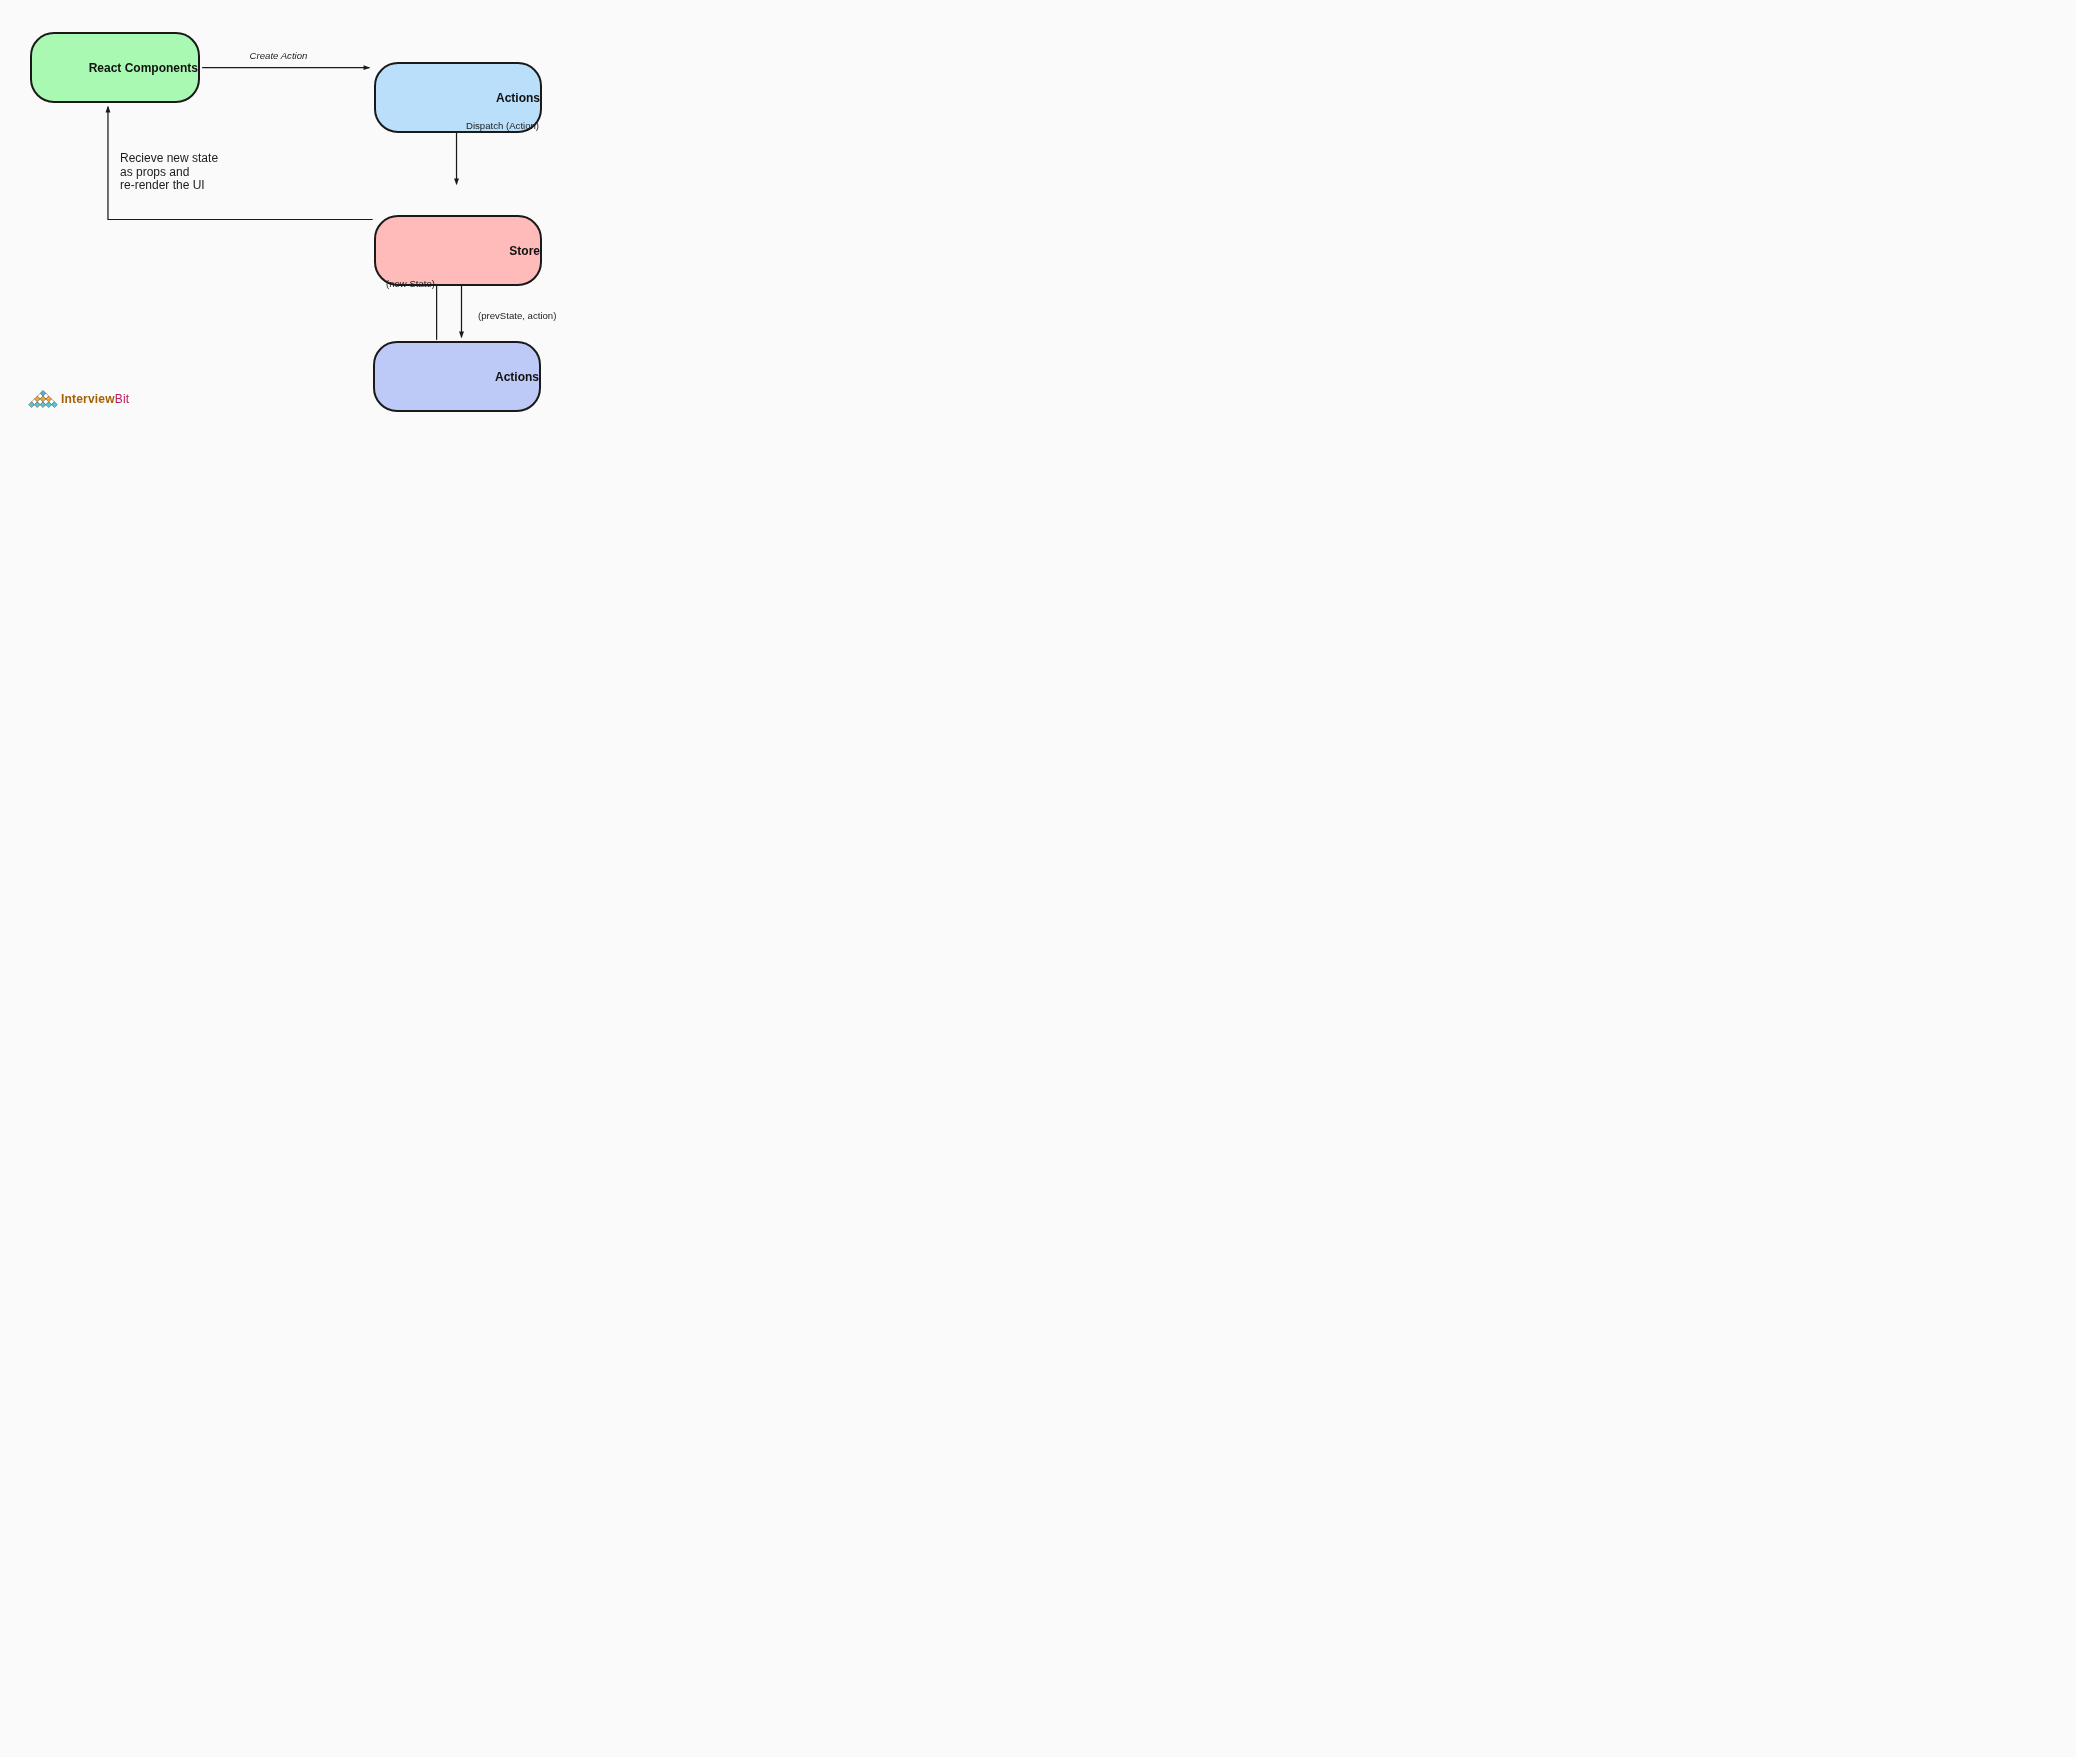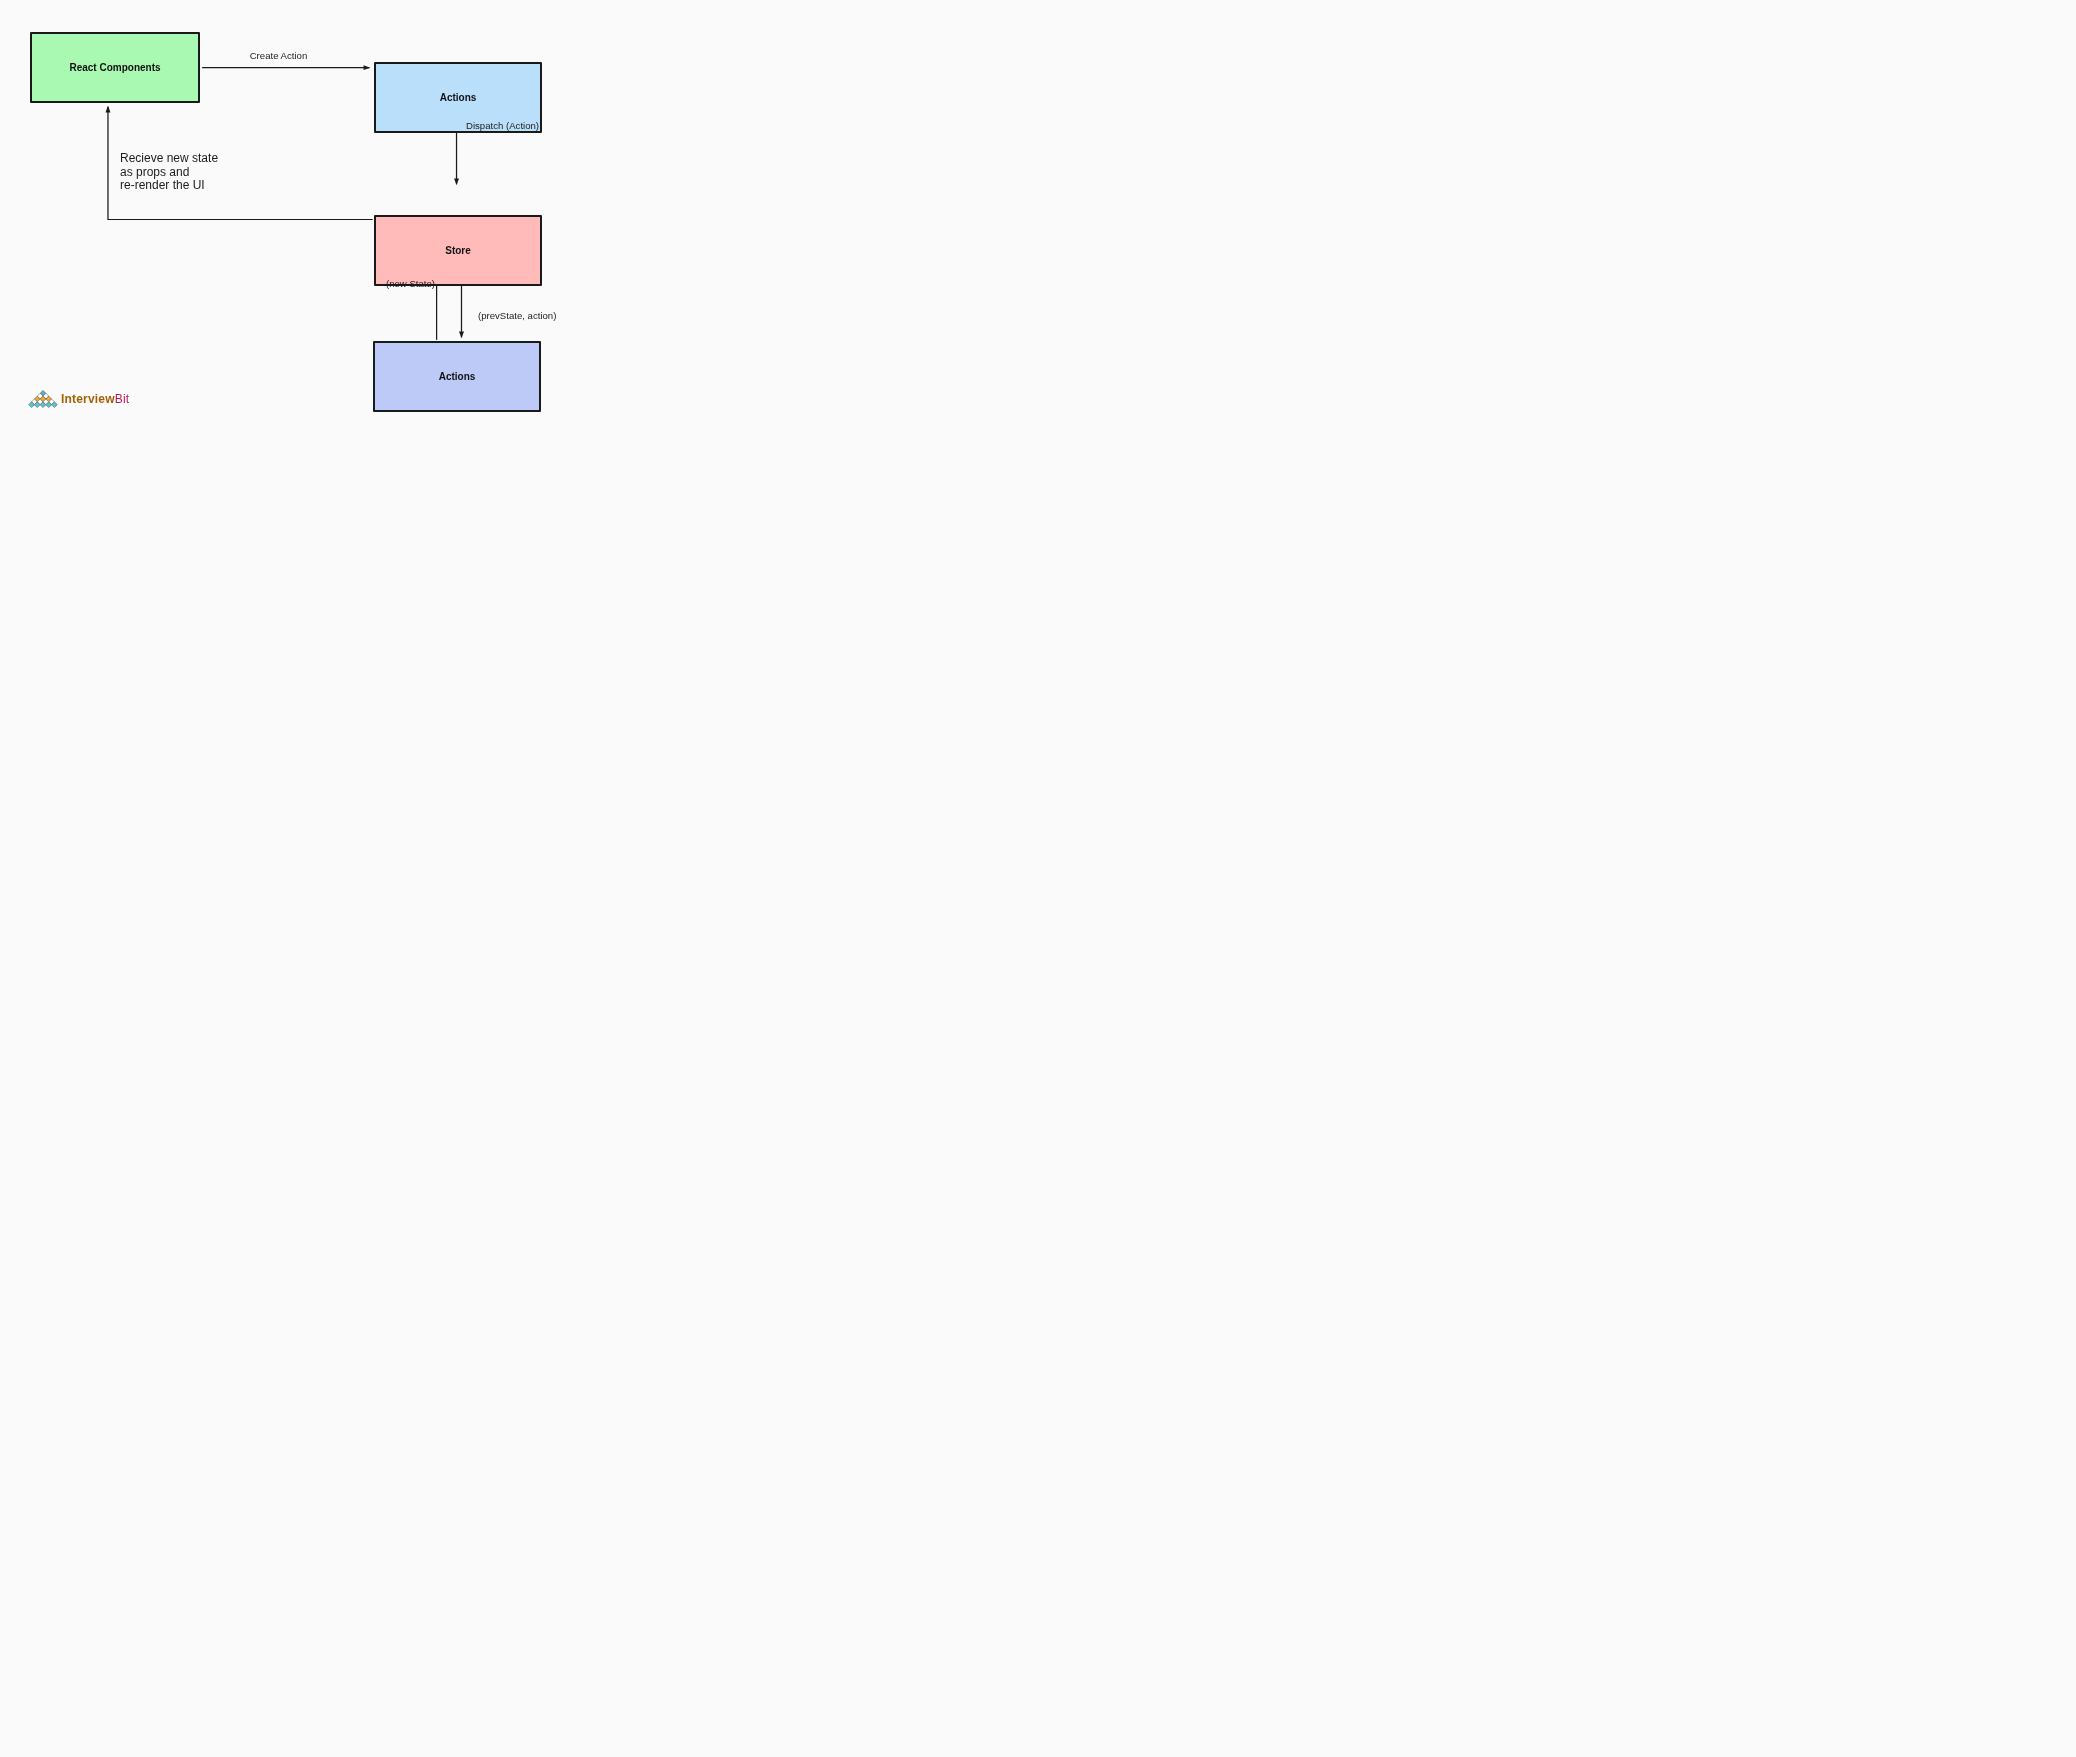--- a/index.html
+++ b/index.html
@@ -17,41 +17,41 @@
   .edges {
     position: absolute;
     left: 0;
     top: 0;
     pointer-events: none;
   }
   .node {
     position: absolute;
     box-sizing: border-box;
     border: 2.1px solid #1a1a1a;
-    border-radius: 1px;
+    border-radius: 24px;
     display: flex;
     align-items: center;
-    justify-content: center;
+    justify-content: flex-end;
     text-align: center;
-    font-size: 10px;
+    font-size: 12px;
     font-weight: bold;
     color: #111111;
   }
   .node-react    { left: 30px;  top: 32px;  width: 170px; height: 71px; }
   .node-actions  { left: 374px; top: 32px;  width: 168px; height: 71px; }
   .node-store    { left: 374px; top: 187px; width: 168px; height: 71px; margin-top: 28px; }
   .node-reducers { left: 373px; top: 341px; width: 168px; height: 71px; }
   .edge-label {
     position: absolute;
     font-size: 9.6px;
     color: #1c1c1c;
     white-space: pre-line;
     line-height: 13.7px;
   }
-  .lbl-create    { left: 233px;  top: 49px; width: 91px; text-align: center; }
+  .lbl-create    { left: 233px;  top: 49px; width: 91px; text-align: center; font-style: italic; }
   .lbl-dispatch  { left: 466px; top: 119px; }
   .lbl-newstate  { left: 386px;  top: 277px; }
   .lbl-prevstate { left: 478px; top: 309px; }
   .lbl-receive   { left: 120px;  top: 152px; font-size: 12px; }
   .logo {
     position: absolute;
     left: 28px;
     top: 390px;
     display: flex;
     align-items: center;

